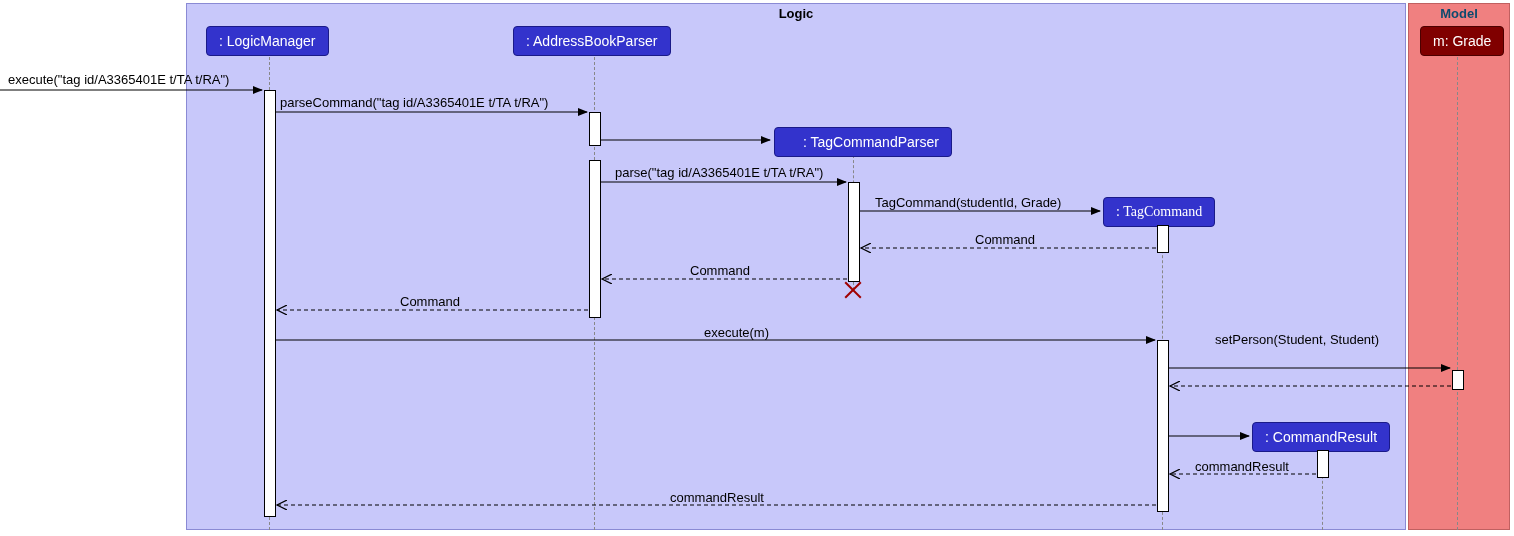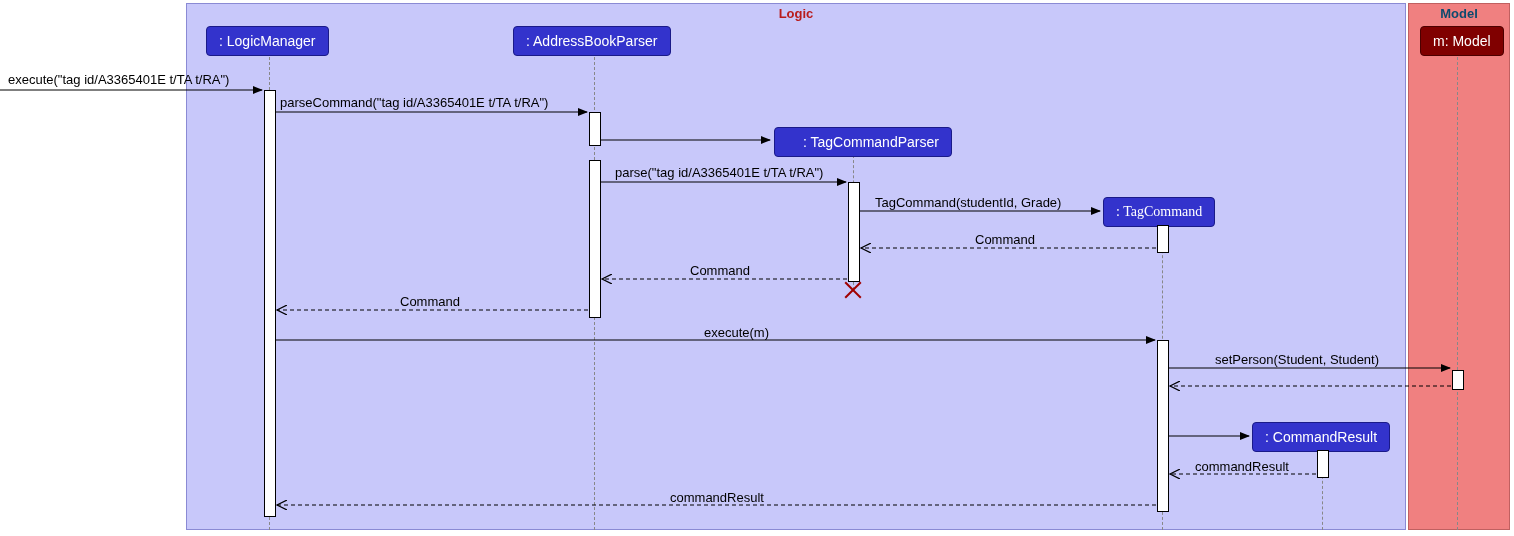--- a/index.html
+++ b/index.html
@@ -83,60 +83,60 @@
     height: 2px;
     background: #a00000;
   }
   .destroy-x::before { transform: rotate(45deg); }
   .destroy-x::after { transform: rotate(-45deg); }
 </style>
 </head>
 <body>
 
 <div class="box logic-box" style="left:186px; top:3px; width:1218px; height:525px;">
-  <div class="box-title" style="left:50%; transform:translateX(-50%); color:#b91c1c;">Logic</div>
+  <div class="box-title" style="left:50%; transform:translateX(-50%); color:#000000;">Logic</div>
 </div>
 <div class="box model-box" style="left:1408px; top:3px; width:100px; height:525px;">
   <div class="box-title" style="left:50%; transform:translateX(-50%); color:#0c4a6e;">Model</div>
 </div>
 
 <div class="lifeline" style="left:269px; top:52px; height:478px;"></div>
 <div class="lifeline" style="left:594px; top:52px; height:478px;"></div>
 <div class="lifeline" style="left:853px; top:155px; height:135px;"></div>
 <div class="lifeline" style="left:1162px; top:225px; height:305px;"></div>
 <div class="lifeline" style="left:1322px; top:450px; height:80px;"></div>
 <div class="lifeline" style="left:1457px; top:52px; height:478px;"></div>
 
 <div class="participant" style="left:206px; top:26px;">: LogicManager</div>
 <div class="participant" style="left:513px; top:26px;">: AddressBookParser</div>
 <div class="participant" style="left:774px; top:127px;padding-left:28px;">: TagCommandParser</div>
 <div class="participant" style="left:1103px; top:197px;font-family:Liberation Serif, serif;">: TagCommand</div>
 <div class="participant" style="left:1252px; top:422px;">: CommandResult</div>
-<div class="participant dark" style="left:1420px; top:26px;">m: Model</div>
+<div class="participant dark" style="left:1420px; top:26px;">m: Grade</div>
 
 <div class="activation" style="left:264px; top:90px; height:425px;"></div>
 <div class="activation" style="left:589px; top:112px; height:32px;"></div>
 <div class="activation" style="left:589px; top:160px; height:156px;"></div>
 <div class="activation" style="left:848px; top:182px; height:98px;"></div>
 <div class="activation" style="left:1157px; top:225px; height:26px;"></div>
 <div class="activation" style="left:1157px; top:340px; height:170px;"></div>
 <div class="activation" style="left:1452px; top:370px; height:18px;"></div>
 <div class="activation" style="left:1317px; top:450px; height:26px;"></div>
 
 <div class="destroy-x" style="left:843px; top:280px;"></div>
 
 <div class="msg-label" style="left:8px; top:72px;">execute("tag id/A3365401E t/TA t/RA")</div>
 <div class="msg-label" style="left:280px; top:95px;">parseCommand("tag id/A3365401E t/TA t/RA")</div>
 <div class="msg-label" style="left:615px; top:165px;">parse("tag id/A3365401E t/TA t/RA")</div>
 <div class="msg-label" style="left:875px; top:195px;">TagCommand(studentId, Grade)</div>
 <div class="msg-label" style="left:975px; top:232px;">Command</div>
 <div class="msg-label" style="left:690px; top:263px;">Command</div>
 <div class="msg-label" style="left:400px; top:294px;">Command</div>
 <div class="msg-label" style="left:704px; top:325px;">execute(m)</div>
-<div class="msg-label" style="left:1215px; top:352px;">setPerson(Student, Student)</div>
+<div class="msg-label" style="left:1215px; top:332px;">setPerson(Student, Student)</div>
 <div class="msg-label" style="left:1195px; top:459px;">commandResult</div>
 <div class="msg-label" style="left:670px; top:490px;">commandResult</div>
 
 <svg class="arrows">
   <defs>
     <marker id="arrow" markerWidth="10" markerHeight="8" refX="9" refY="4" orient="auto">
       <path d="M0,0 L10,4 L0,8 Z" fill="#000"></path>
     </marker>
     <marker id="arrow-open" markerWidth="12" markerHeight="10" refX="10" refY="5" orient="auto">
       <path d="M0,0 L10,5 L0,10" fill="none" stroke="#000" stroke-width="1.2"></path>

